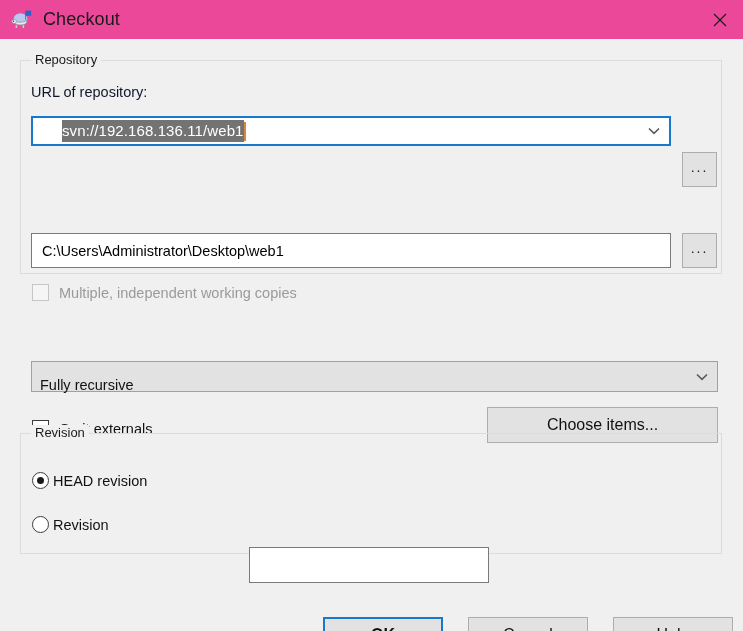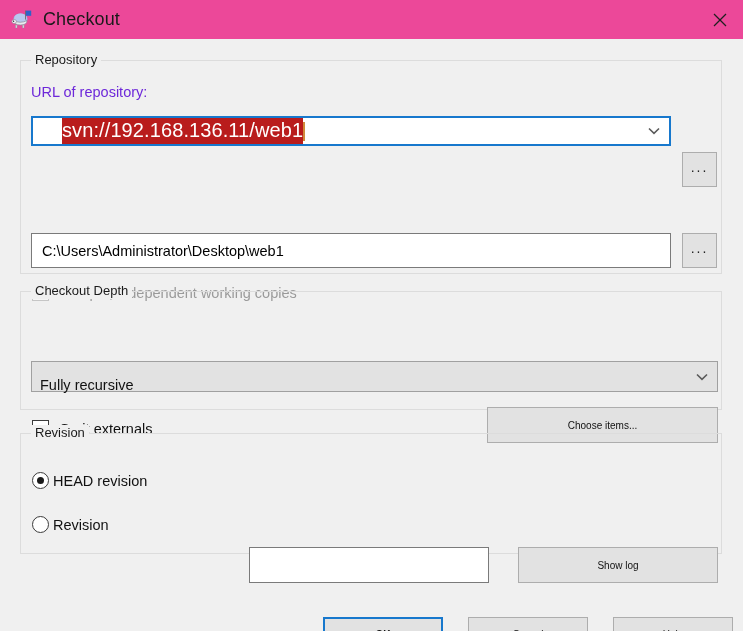--- a/index.html
+++ b/index.html
@@ -75,21 +75,21 @@
   }
 
   #group-repository { left: 20px; top: 21px; width: 700px; height: 212px; }
   #group-depth      { left: 20px; top: 252px; width: 700px; height: 117px; }
   #group-revision   { left: 20px; top: 394px; width: 700px; height: 119px; }
 
   
   .field-label {
     position: absolute;
     font-size: 14.5px;
-    color: #6d28d9;
+    color: #0f172a;
     white-space: nowrap;
   }
 
   
   .textbox {
     position: absolute;
     box-sizing: border-box;
     background: #ffffff;
     border: 1px solid #7a7a7a;
     font-family: "Liberation Sans", "DejaVu Sans", sans-serif;
@@ -116,24 +116,24 @@
   #url-value-wrap {
     flex: 1 1 auto;
     height: 100%;
     display: flex;
     align-items: center;
     padding-left: 29px;
     overflow: hidden;
     white-space: nowrap;
   }
   .sel-text {
-    background: #b91c1c;
+    background: #737373;
     color: #ffffff;
     padding: 2px 0 3px 0;
-    font-size: 20px;
+    font-size: 15px;
     letter-spacing: 0.1px;
   }
   .caret {
     display: inline-block;
     width: 2px;
     height: 19px;
     background: #d08a3a;
     vertical-align: middle;
     margin-left: 0px;
   }
@@ -211,21 +211,21 @@
   
   .btn {
     position: absolute;
     box-sizing: border-box;
     background: #e2e2e2;
     border: 1px solid #adadad;
     display: flex;
     align-items: center;
     justify-content: center;
     font-family: "Liberation Sans", "DejaVu Sans", sans-serif;
-    font-size: 10px;
+    font-size: 16px;
     color: #111;
   }
   #btn-choose-items { left: 487px; top: 368px; width: 231px; height: 36px; }
   #btn-show-log     { left: 518px; top: 508px; width: 200px; height: 36px; }
 
   #btn-ok {
     left: 323px; top: 578px; width: 120px; height: 35px;
     border: 2px solid #1778cd;
     background: #e2e2e2;
     font-weight: bold;
@@ -319,23 +319,20 @@
     <span class="dir-text">C:\Users\Administrator\Desktop\web1</span>
   </div>
 
   <div class="browse-btn" id="browse-dir">...</div>
 
   <div class="checkbox-row" id="cb-multiple">
     <span class="cbox disabled"></span>
     <span class="cb-label disabled">Multiple, independent working copies</span>
   </div>
 
-  <div class="group" id="group-depth">
-    <span class="group-title">Checkout Depth</span>
-  </div>
 
   <div id="depth-select">
     <span class="depth-text">Fully recursive</span>
     <span class="combo-arrow">
       <svg width="12" height="8" viewBox="0 0 12 8" aria-hidden="true">
         <path d="M1 1.5 L6 6.3 L11 1.5" fill="none" stroke="#5a5a5a" stroke-width="1.6"></path>
       </svg>
     </span>
   </div>
 
@@ -357,19 +354,18 @@
 
   <div class="radio-row" id="radio-rev">
     <span class="radio"></span>
     <span class="radio-label">Revision</span>
   </div>
 
   <div class="textbox" id="rev-input">
     <span></span>
   </div>
 
-  <div class="btn" id="btn-show-log">Show log</div>
 
   <div class="btn" id="btn-ok">OK</div>
   <div class="btn" id="btn-cancel">Cancel</div>
   <div class="btn" id="btn-help">Help</div>
 
 </div>
 
 </body></html>

